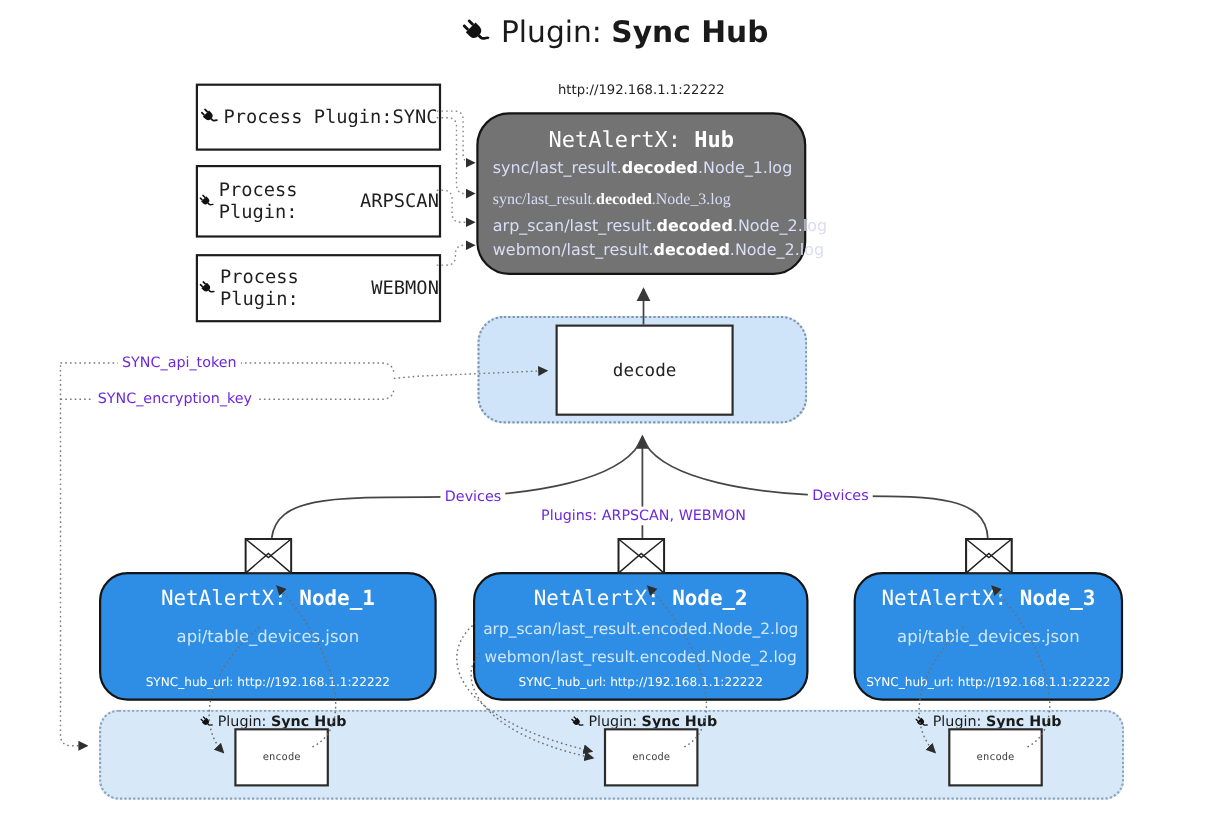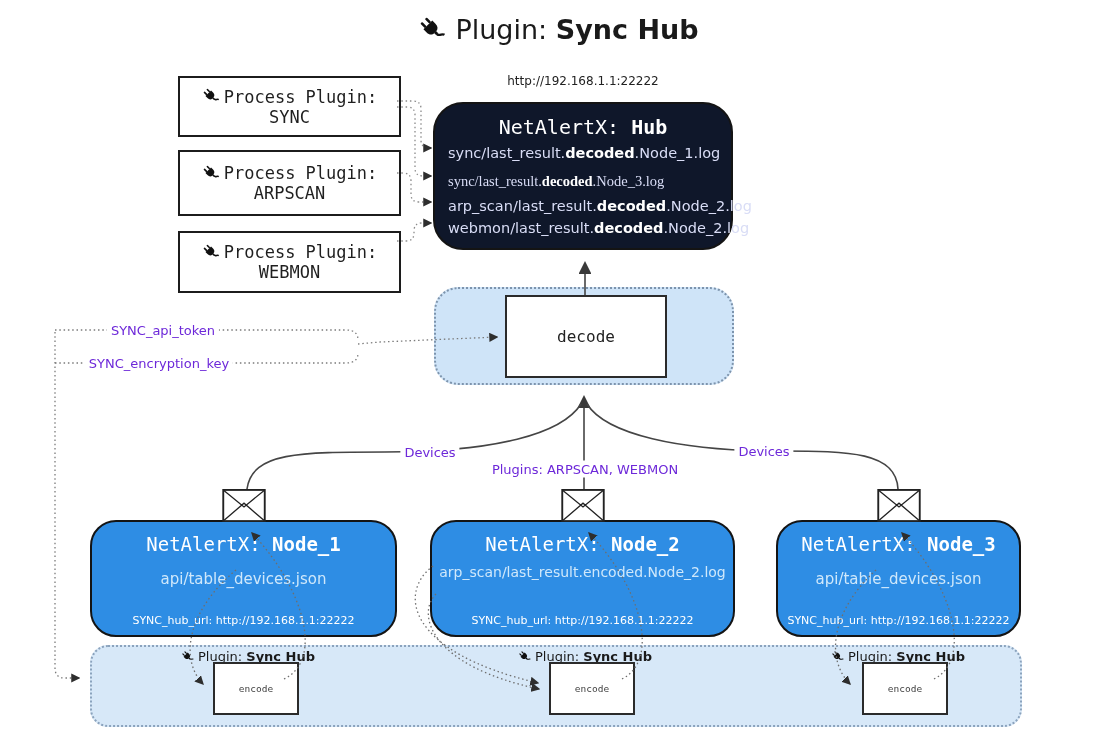--- a/index.html
+++ b/index.html
@@ -8,26 +8,26 @@
   .abs{position:absolute;}
   .mono{font-family:"DejaVu Sans Mono","Liberation Mono",monospace;}
 
   
   .title-row{left:0;top:14px;width:1117px;display:flex;justify-content:center;align-items:center;gap:7px;}
   .title-text{font-size:27px;color:#1a1a1a;}
   .title-text b{font-weight:bold;}
 
   
   .pbox{left:178px;width:219px;background:#fff;border:2px solid #1c1c1c;
-        display:flex;flex-direction:column;align-items:center;justify-content:center;
+        display:flex;flex-direction:row;align-items:center;justify-content:center;
         font-size:17px;color:#1f1f1f;}
   .pbox .row1{display:flex;align-items:center;gap:3px;}
 
   
-  .hub{left:433px;top:102px;width:300px;height:148px;background:#0f172a;border:2px solid #141414;
+  .hub{left:433px;top:102px;width:300px;height:148px;background:#737373;border:2px solid #141414;
        border-radius:30px;box-sizing:border-box;z-index:2;}
   .hub-title{position:absolute;left:0;top:11px;width:100%;text-align:center;color:#fff;font-size:20px;}
   .hub-line{position:absolute;left:13px;height:18px;font-size:14.5px;color:#d9ddf6;white-space:nowrap;}
   .hub-line b{color:#fff;}
   .hub-url{left:433px;top:74px;width:300px;font-size:12px;color:#222;text-align:center;}
 
   
   .decode-wrap{left:434px;top:287px;width:300px;height:98px;background:#cfe4f8;
                border:2px dotted #7d94ad;border-radius:24px;box-sizing:border-box;z-index:2;}
   .decode-box{left:505px;top:295px;width:162px;height:83px;background:#fff;border:2px solid #2b2b2b;
@@ -199,20 +199,21 @@
   </svg>
 
   <div class="abs node" style="left:90px;width:307px;padding-left:28px;">
     <div class="node-title mono"><span>NetAlertX:</span> <b>Node_1</b></div>
     <div class="node-file" style="top:48px;font-size:15px;">api/table_devices.json</div>
     <div class="node-footer">SYNC_hub_url: http://192.168.1.1:22222</div>
   </div>
   <div class="abs node" style="left:430px;width:305px;">
     <div class="node-title mono"><span>NetAlertX:</span> <b>Node_2</b></div>
     <div class="node-file" style="top:42px;">arp_scan/last_result.encoded.Node_2.log</div>
+    <div class="node-file" style="top:68px;">webmon/last_result.encoded.Node_2.log</div>
     <div class="node-footer">SYNC_hub_url: http://192.168.1.1:22222</div>
   </div>
   <div class="abs node" style="left:776px;width:245px;padding-left:36px;">
     <div class="node-title mono"><span>NetAlertX:</span> <b>Node_3</b></div>
     <div class="node-file" style="top:48px;font-size:15px;">api/table_devices.json</div>
     <div class="node-footer">SYNC_hub_url: http://192.168.1.1:22222</div>
   </div>
 
   <div class="abs band"></div>
 

